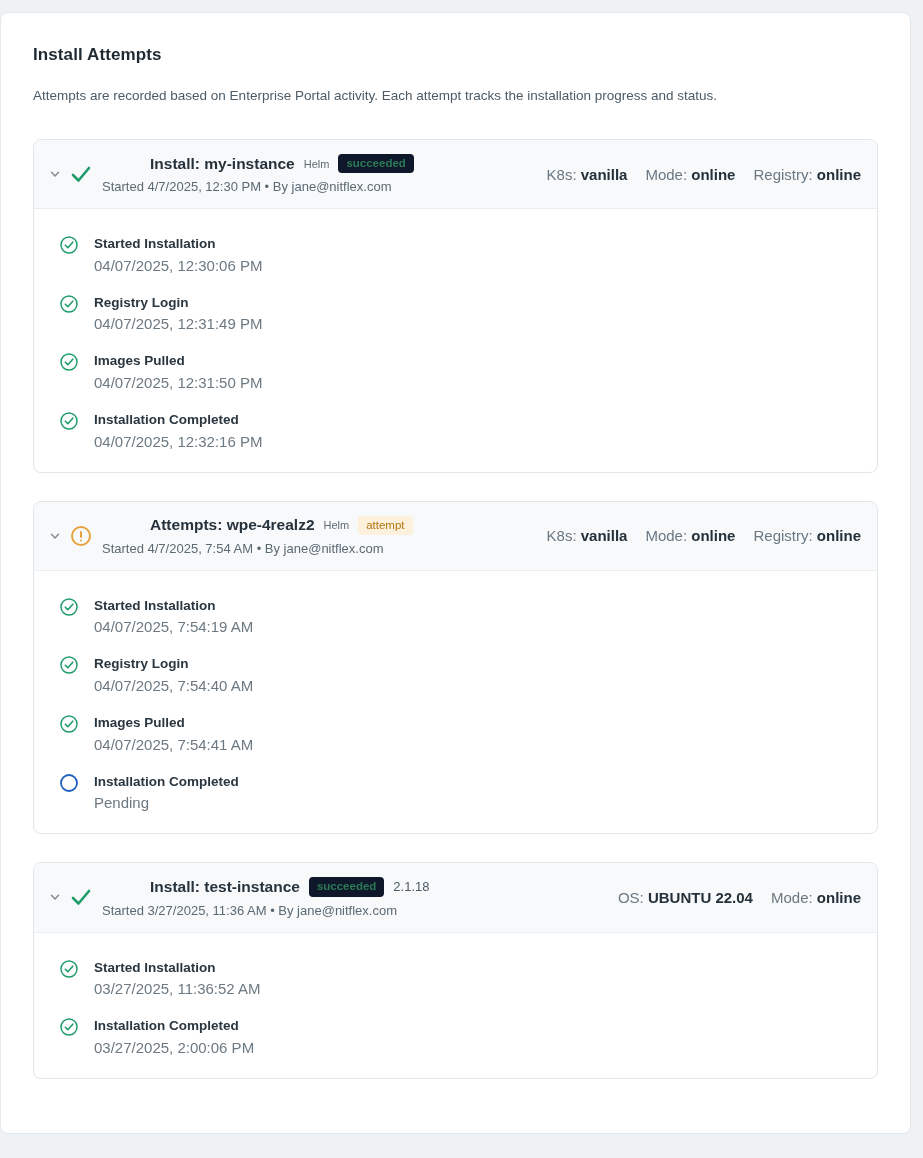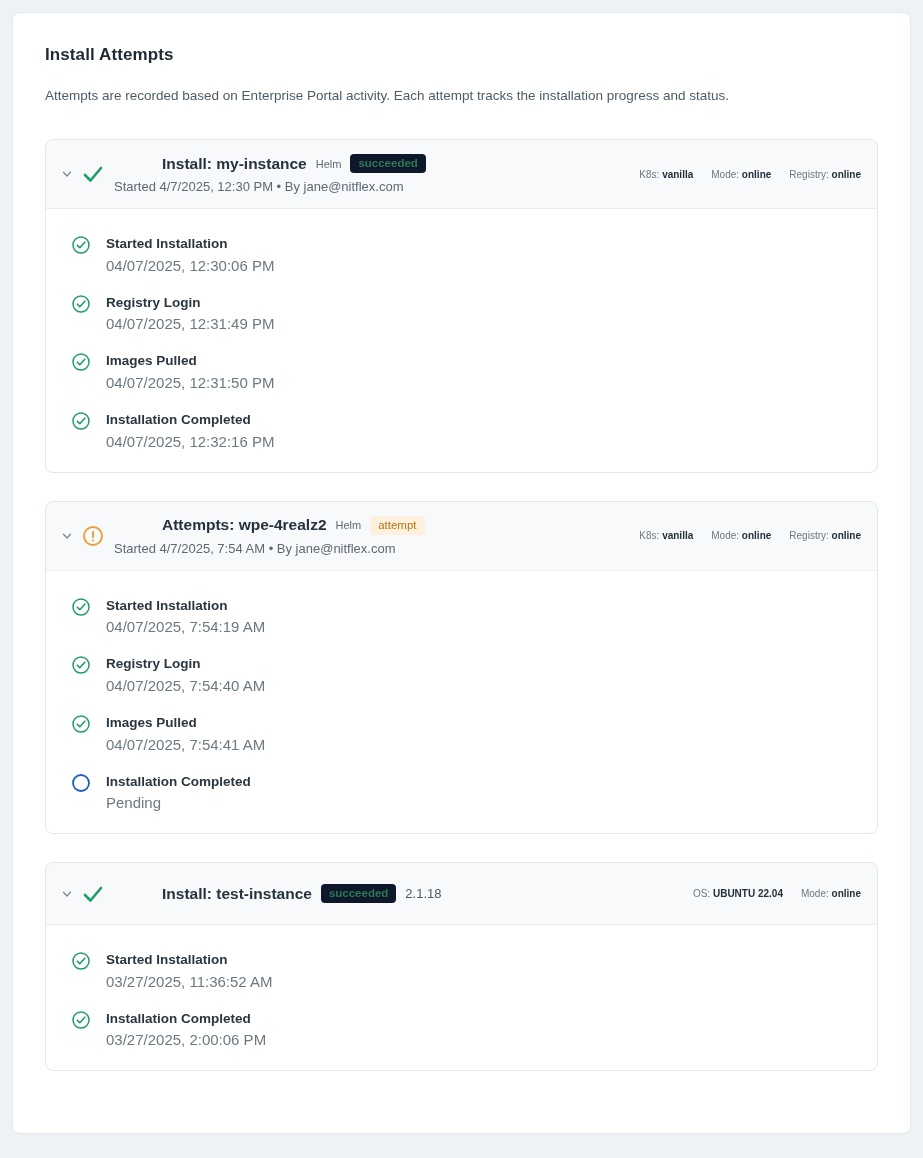--- a/index.html
+++ b/index.html
@@ -10,21 +10,21 @@
     font-family: "Liberation Sans", sans-serif;
     -webkit-font-smoothing: antialiased;
   }
   body {
     width: 923px;
     min-height: 1158px;
   }
   .page {
     width: 923px;
     min-height: 1158px;
-    padding: 12px 12px 18px 12px;
+    padding: 12px 12px 18px 0;
   }
   .panel {
     background: #ffffff;
     border: 1px solid #e3e8ec;
     border-radius: 8px;
     padding: 22px 20px 26px 20px;
     min-height: 1122px;
   }
   .page-title {
     font-size: 17px;
@@ -117,21 +117,21 @@
   }
   .head-line2 {
     font-size: 13px;
     color: #5c6a74;
     margin-top: 6px;
   }
   .head-meta {
     display: flex;
     align-items: center;
     gap: 18px;
-    font-size: 10px;
+    font-size: 15px;
     color: #6b7882;
     white-space: nowrap;
     padding-left: 16px;
   }
   .head-meta .mv {
     color: #24313b;
     font-weight: 700;
   }
   .steps {
     padding: 26px 16px 22px 24px;
@@ -337,20 +337,21 @@
               <svg width="22" height="22" viewBox="0 0 22 22" fill="none">
                 <path d="M3 12 L8.5 17.5 L19 5" stroke="#1f9c6a" stroke-width="2.6" stroke-linecap="round" stroke-linejoin="round"></path>
               </svg>
             </div>
             <div class="head-main">
               <div class="head-line1">
                 <span class="attempt-title">Install: test-instance</span>
                 <span class="badge badge-succeeded">succeeded</span>
                 <span class="attempt-version">2.1.18</span>
               </div>
+              <div class="head-line2">Started 3/27/2025, 11:36 AM • By jane@nitflex.com</div>
             </div>
             <div class="head-meta">
               <div><span>OS:</span> <span class="mv">UBUNTU 22.04</span></div>
               <div><span>Mode:</span> <span class="mv">online</span></div>
             </div>
           </div>
           <div class="steps">
             <div class="step">
               <div class="step-icon">
                 <svg width="18" height="18" viewBox="0 0 18 18" fill="none">

